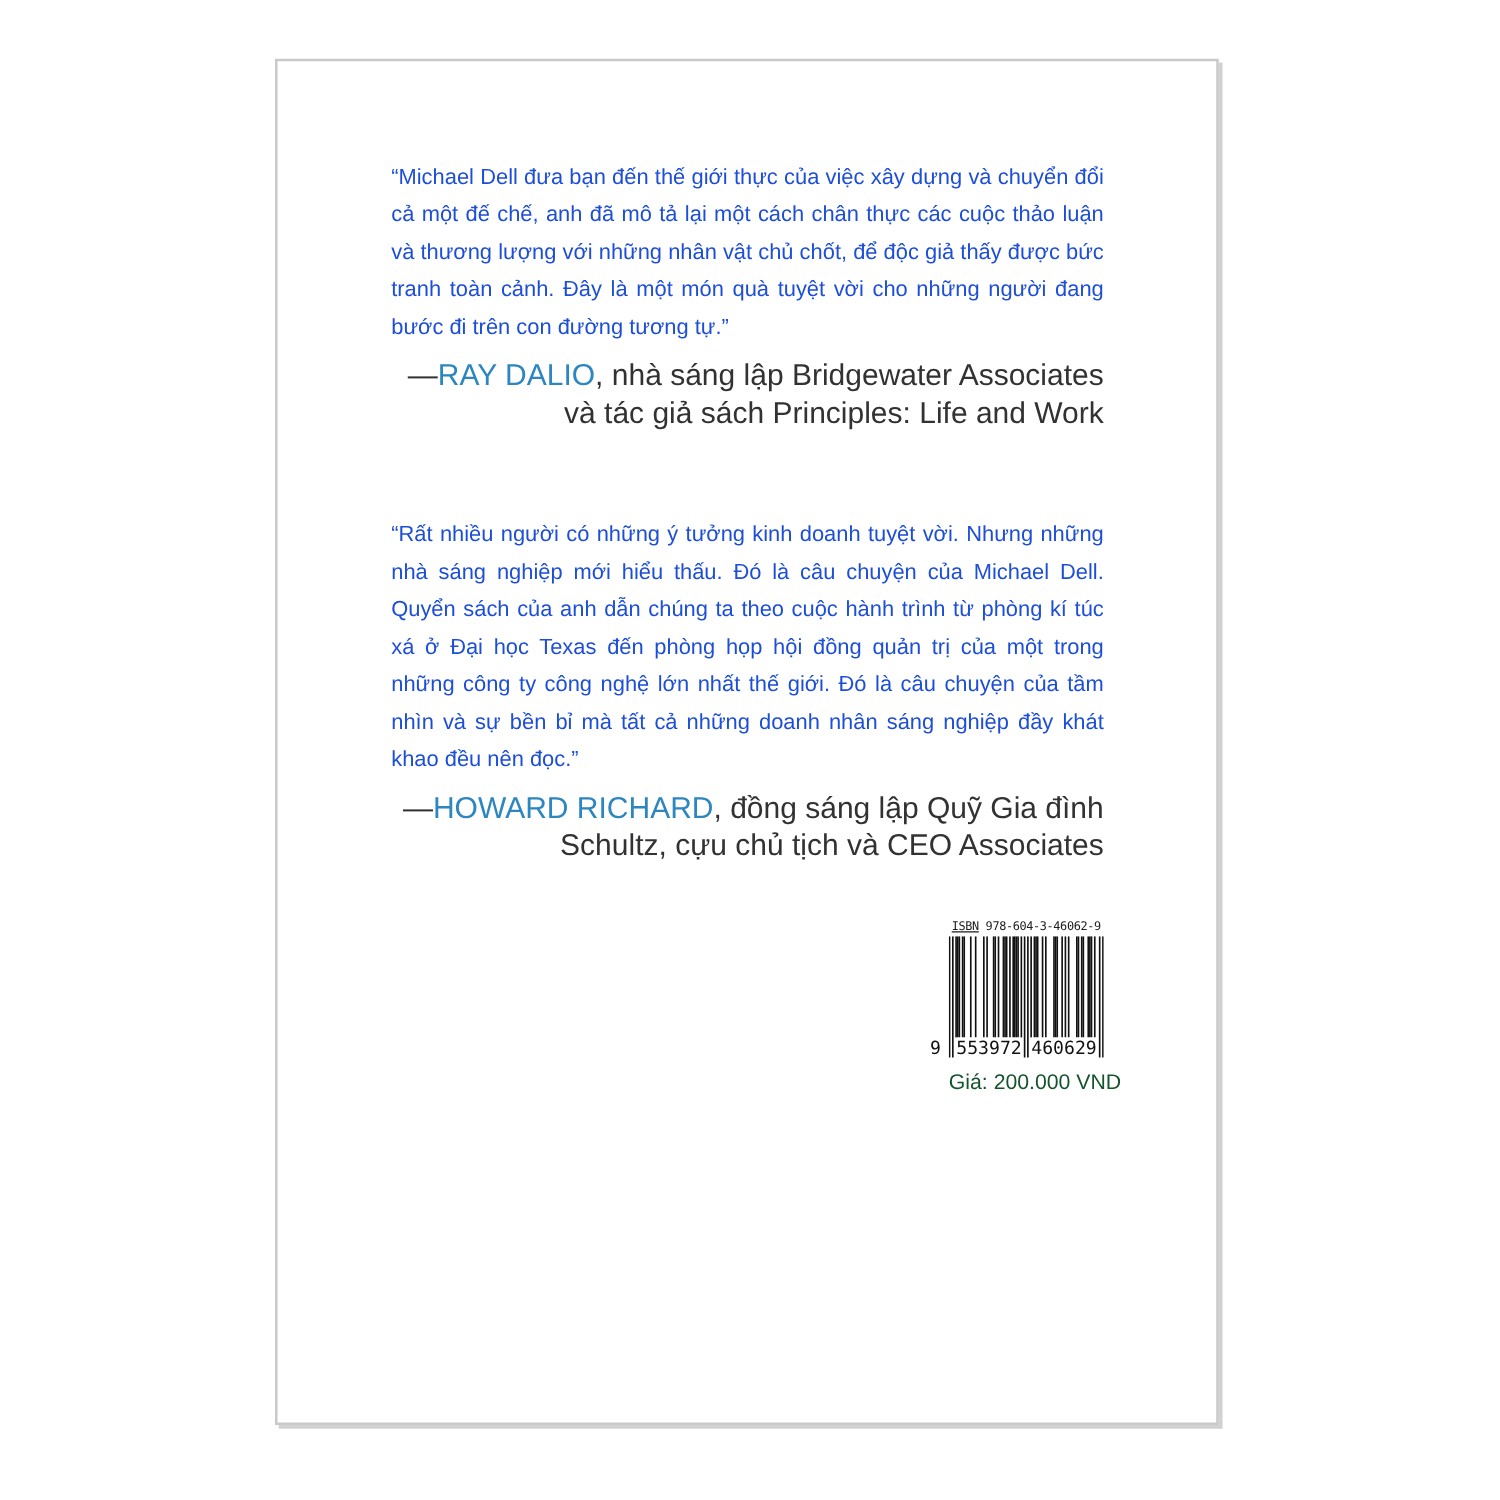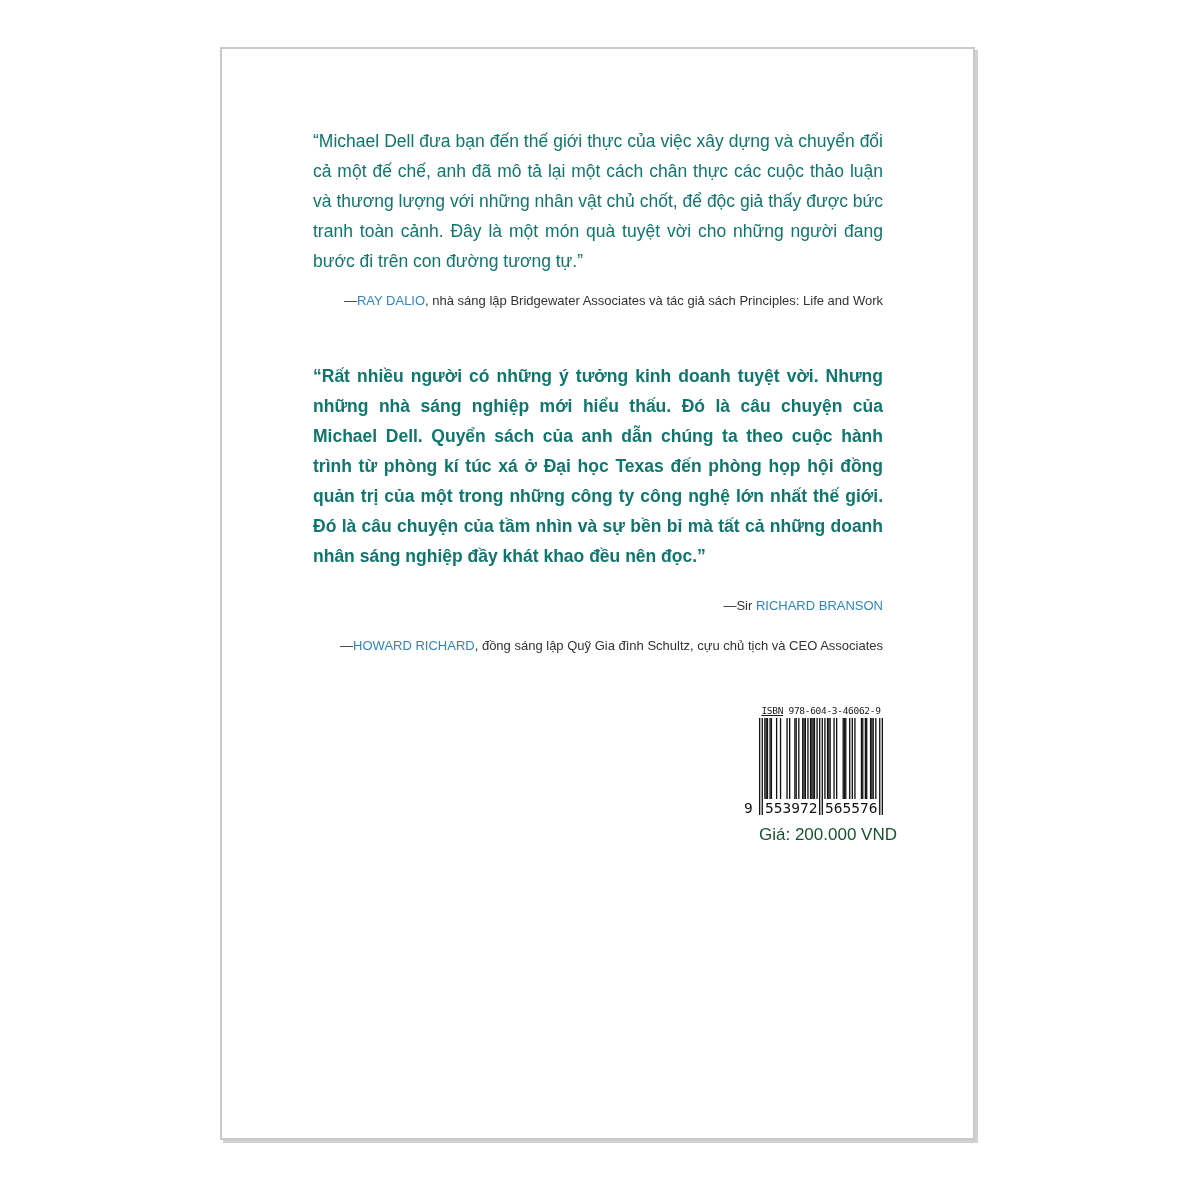--- a/index.html
+++ b/index.html
@@ -22,26 +22,26 @@
     border: 2px solid #c9c9c9;
     box-shadow: 3px 3px 0 rgba(178,178,178,0.6);
   }
   .content {
     padding: 77px 90px 0 91px;
   }
   .quote {
     font-size: 17.5px;
     line-height: 30px;
     text-align: justify;
-    color: #0f766e;
+    color: #1d4ed8;
   }
-  .quote.q2 { margin-top: 45px; font-weight: bold; }
+  .quote.q2 { margin-top: 66px; }
   .quote.q3 { margin-top: 68px; }
   .attribution {
-    font-size: 13px;
+    font-size: 24px;
     line-height: 30px;
     text-align: right;
     color: #323232;
     margin-top: 10px;
   }
   .attribution.a2 { margin-top: 20px; }
   .attribution .name { color: #2d86bf; }
   .barcode-wrap {
     position: relative;
     width: 124px;
@@ -89,21 +89,20 @@
 <body>
 
 <div class="page">
   <div class="card">
     <div class="content">
 
       <p class="quote q1">“Michael Dell đưa bạn đến thế giới thực của việc xây dựng và chuyển đổi cả một đế chế, anh đã mô tả lại một cách chân thực các cuộc thảo luận và thương lượng với những nhân vật chủ chốt, để độc giả thấy được bức tranh toàn cảnh. Đây là một món quà tuyệt vời cho những người đang bước đi trên con đường tương tự.”</p>
       <p class="attribution a1"><span>—</span><span class="name">RAY DALIO</span><span>, nhà sáng lập Bridgewater Associates và tác giả sách Principles: Life and Work</span></p>
 
       <p class="quote q2">“Rất nhiều người có những ý tưởng kinh doanh tuyệt vời. Nhưng những nhà sáng nghiệp mới hiểu thấu. Đó là câu chuyện của Michael Dell. Quyển sách của anh dẫn chúng ta theo cuộc hành trình từ phòng kí túc xá ở Đại học Texas đến phòng họp hội đồng quản trị của một trong những công ty công nghệ lớn nhất thế giới. Đó là câu chuyện của tầm nhìn và sự bền bỉ mà tất cả những doanh nhân sáng nghiệp đầy khát khao đều nên đọc.”</p>
-      <p class="attribution a2"><span>—Sir </span><span class="name">RICHARD BRANSON</span><span></span></p>
 
       <p class="attribution a3"><span>—</span><span class="name">HOWARD RICHARD</span><span>, đồng sáng lập Quỹ Gia đình Schultz, cựu chủ tịch và CEO Associates</span></p>
 
       <div class="barcode-wrap">
         <div class="isbn-line"><span class="isbn-word">ISBN</span>&nbsp;<span>978-604-3-46062-9</span></div>
         <div class="bars">
           <svg xmlns="http://www.w3.org/2000/svg" viewBox="0 0 95 100" preserveAspectRatio="none">
               <rect x="0" y="0" width="1" height="97"></rect>
               <rect x="2" y="0" width="1" height="97"></rect>
               <rect x="4" y="0" width="1" height="81"></rect>
@@ -147,20 +146,20 @@
               <rect x="82" y="0" width="1" height="81"></rect>
               <rect x="85" y="0" width="1" height="81"></rect>
               <rect x="86" y="0" width="1" height="81"></rect>
               <rect x="87" y="0" width="1" height="81"></rect>
               <rect x="89" y="0" width="1" height="81"></rect>
               <rect x="92" y="0" width="1" height="97"></rect>
               <rect x="94" y="0" width="1" height="97"></rect>
             </svg>
           <span class="digit d-first">9</span>
           <span class="digit d-left">553972</span>
-          <span class="digit d-right">565576</span>
+          <span class="digit d-right">460629</span>
         </div>
         <div class="price">Giá: 200.000 VND</div>
       </div>
 
     </div>
   </div>
 </div>
 
 </body></html>

